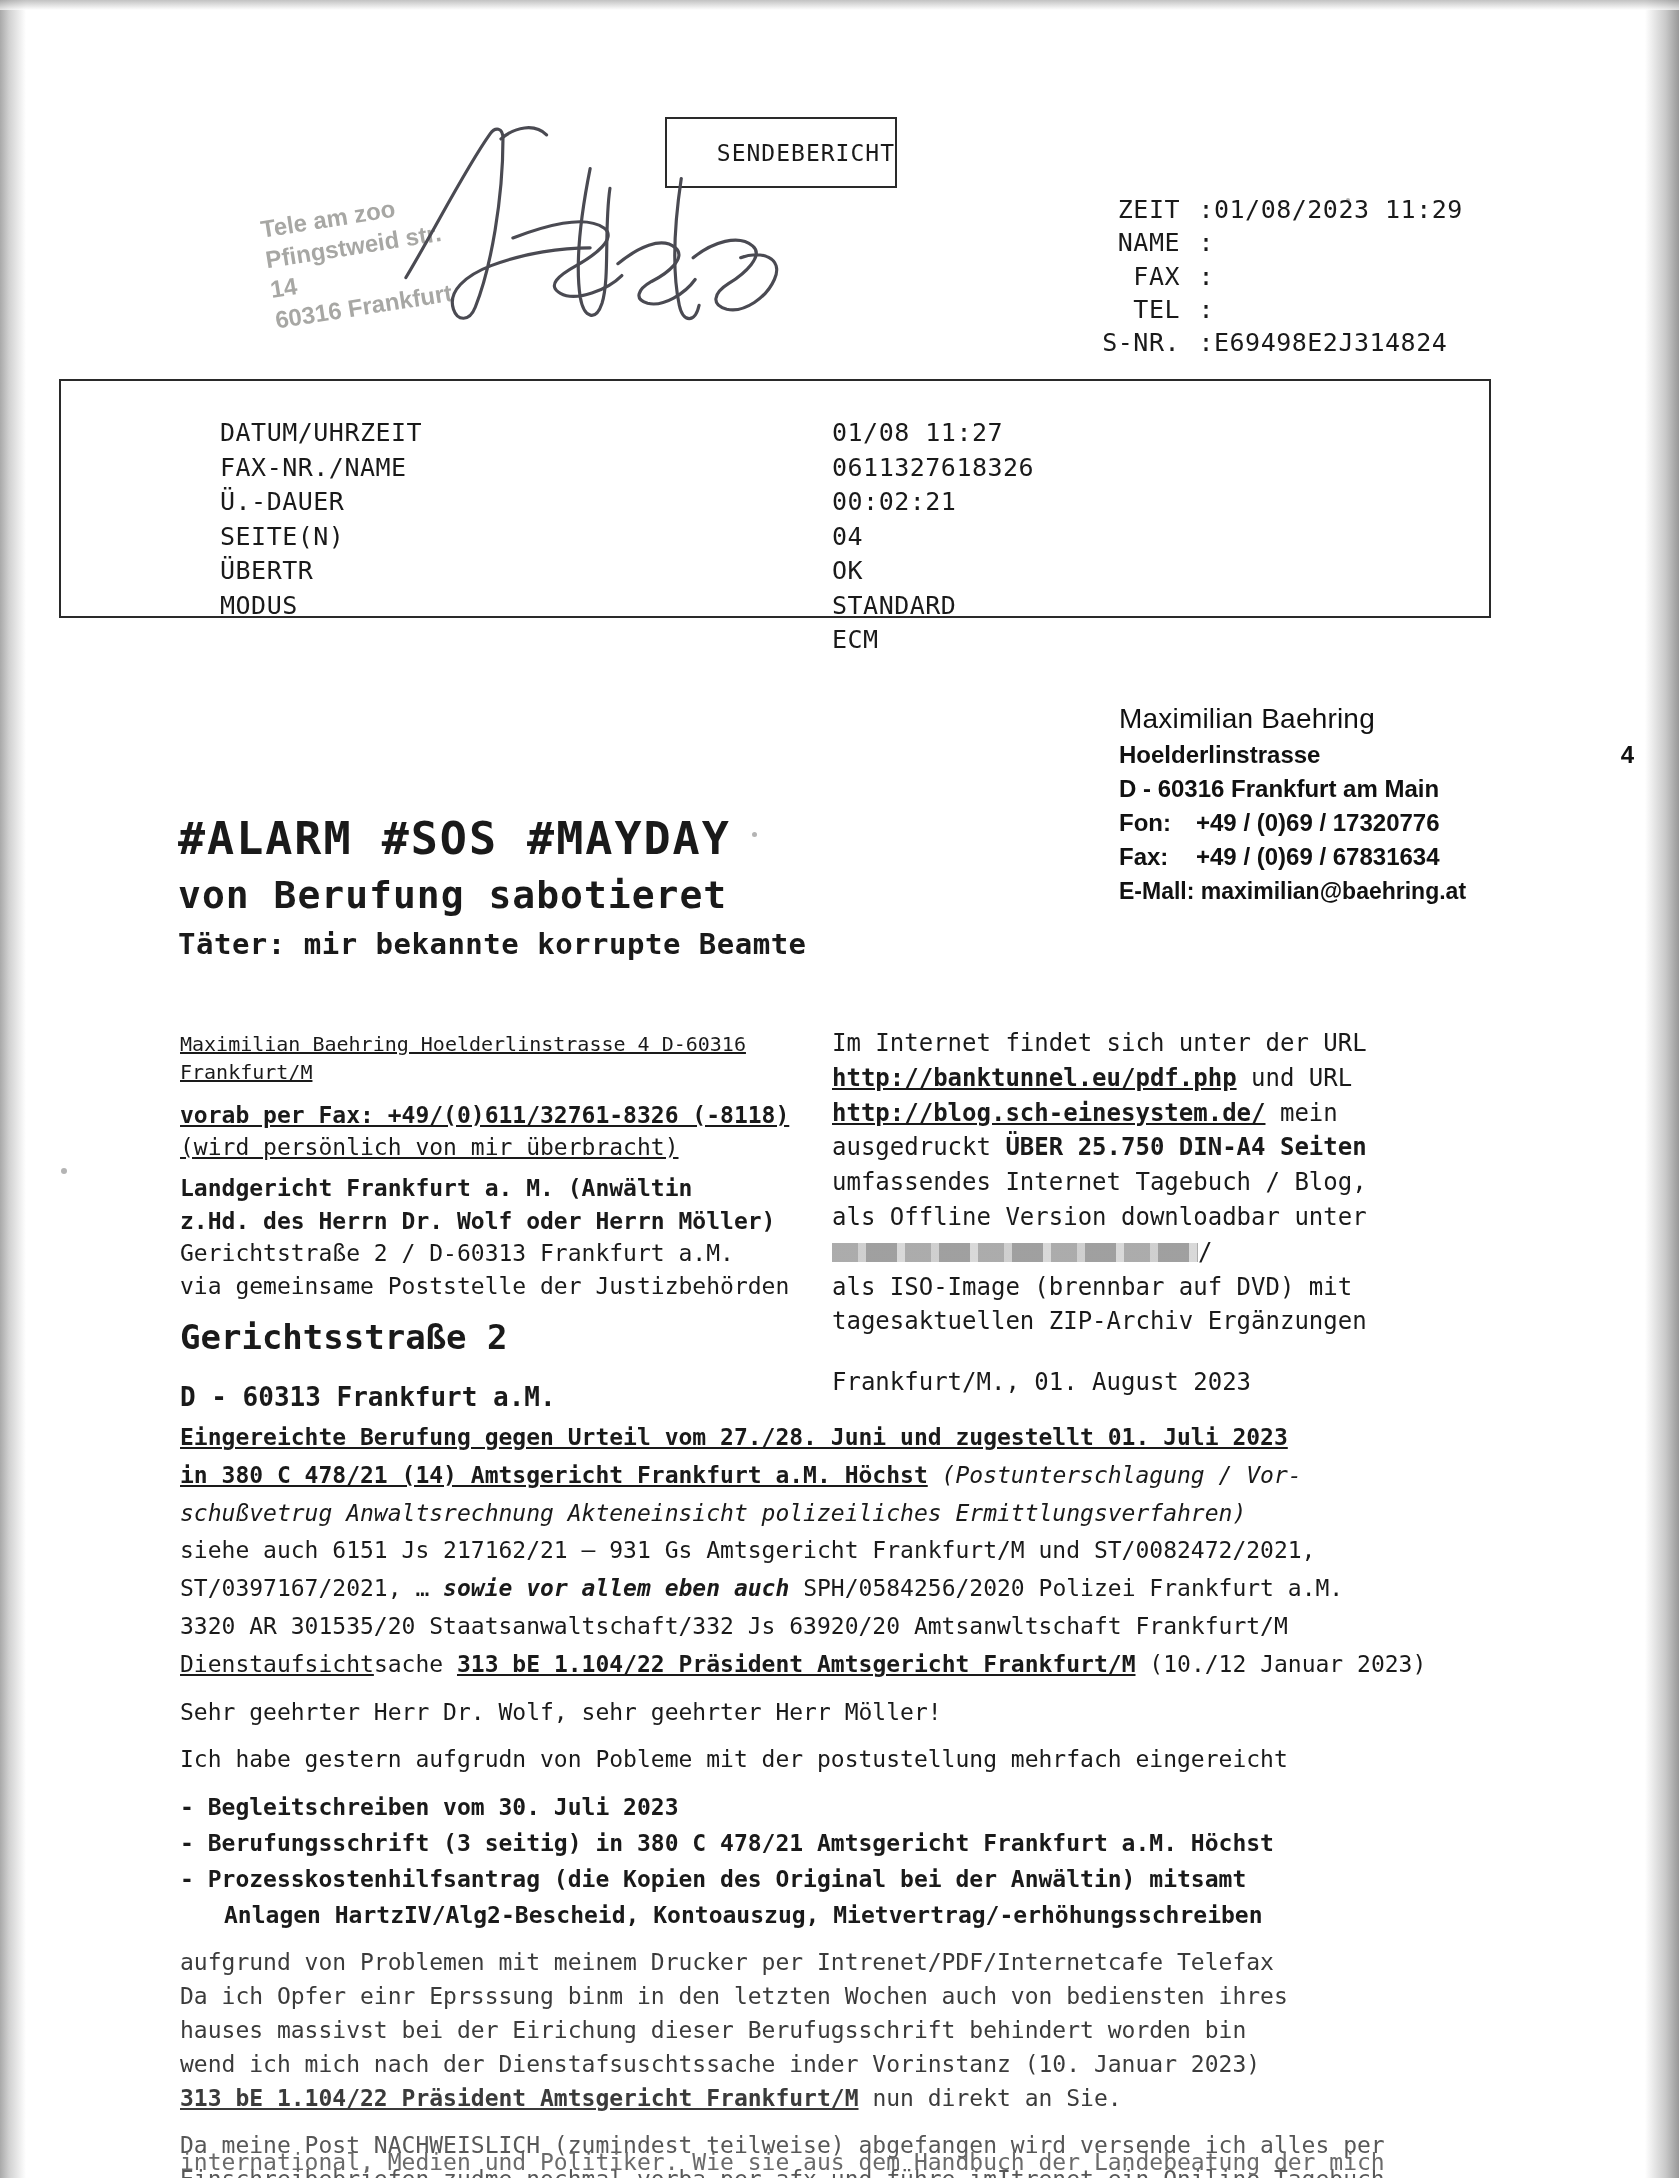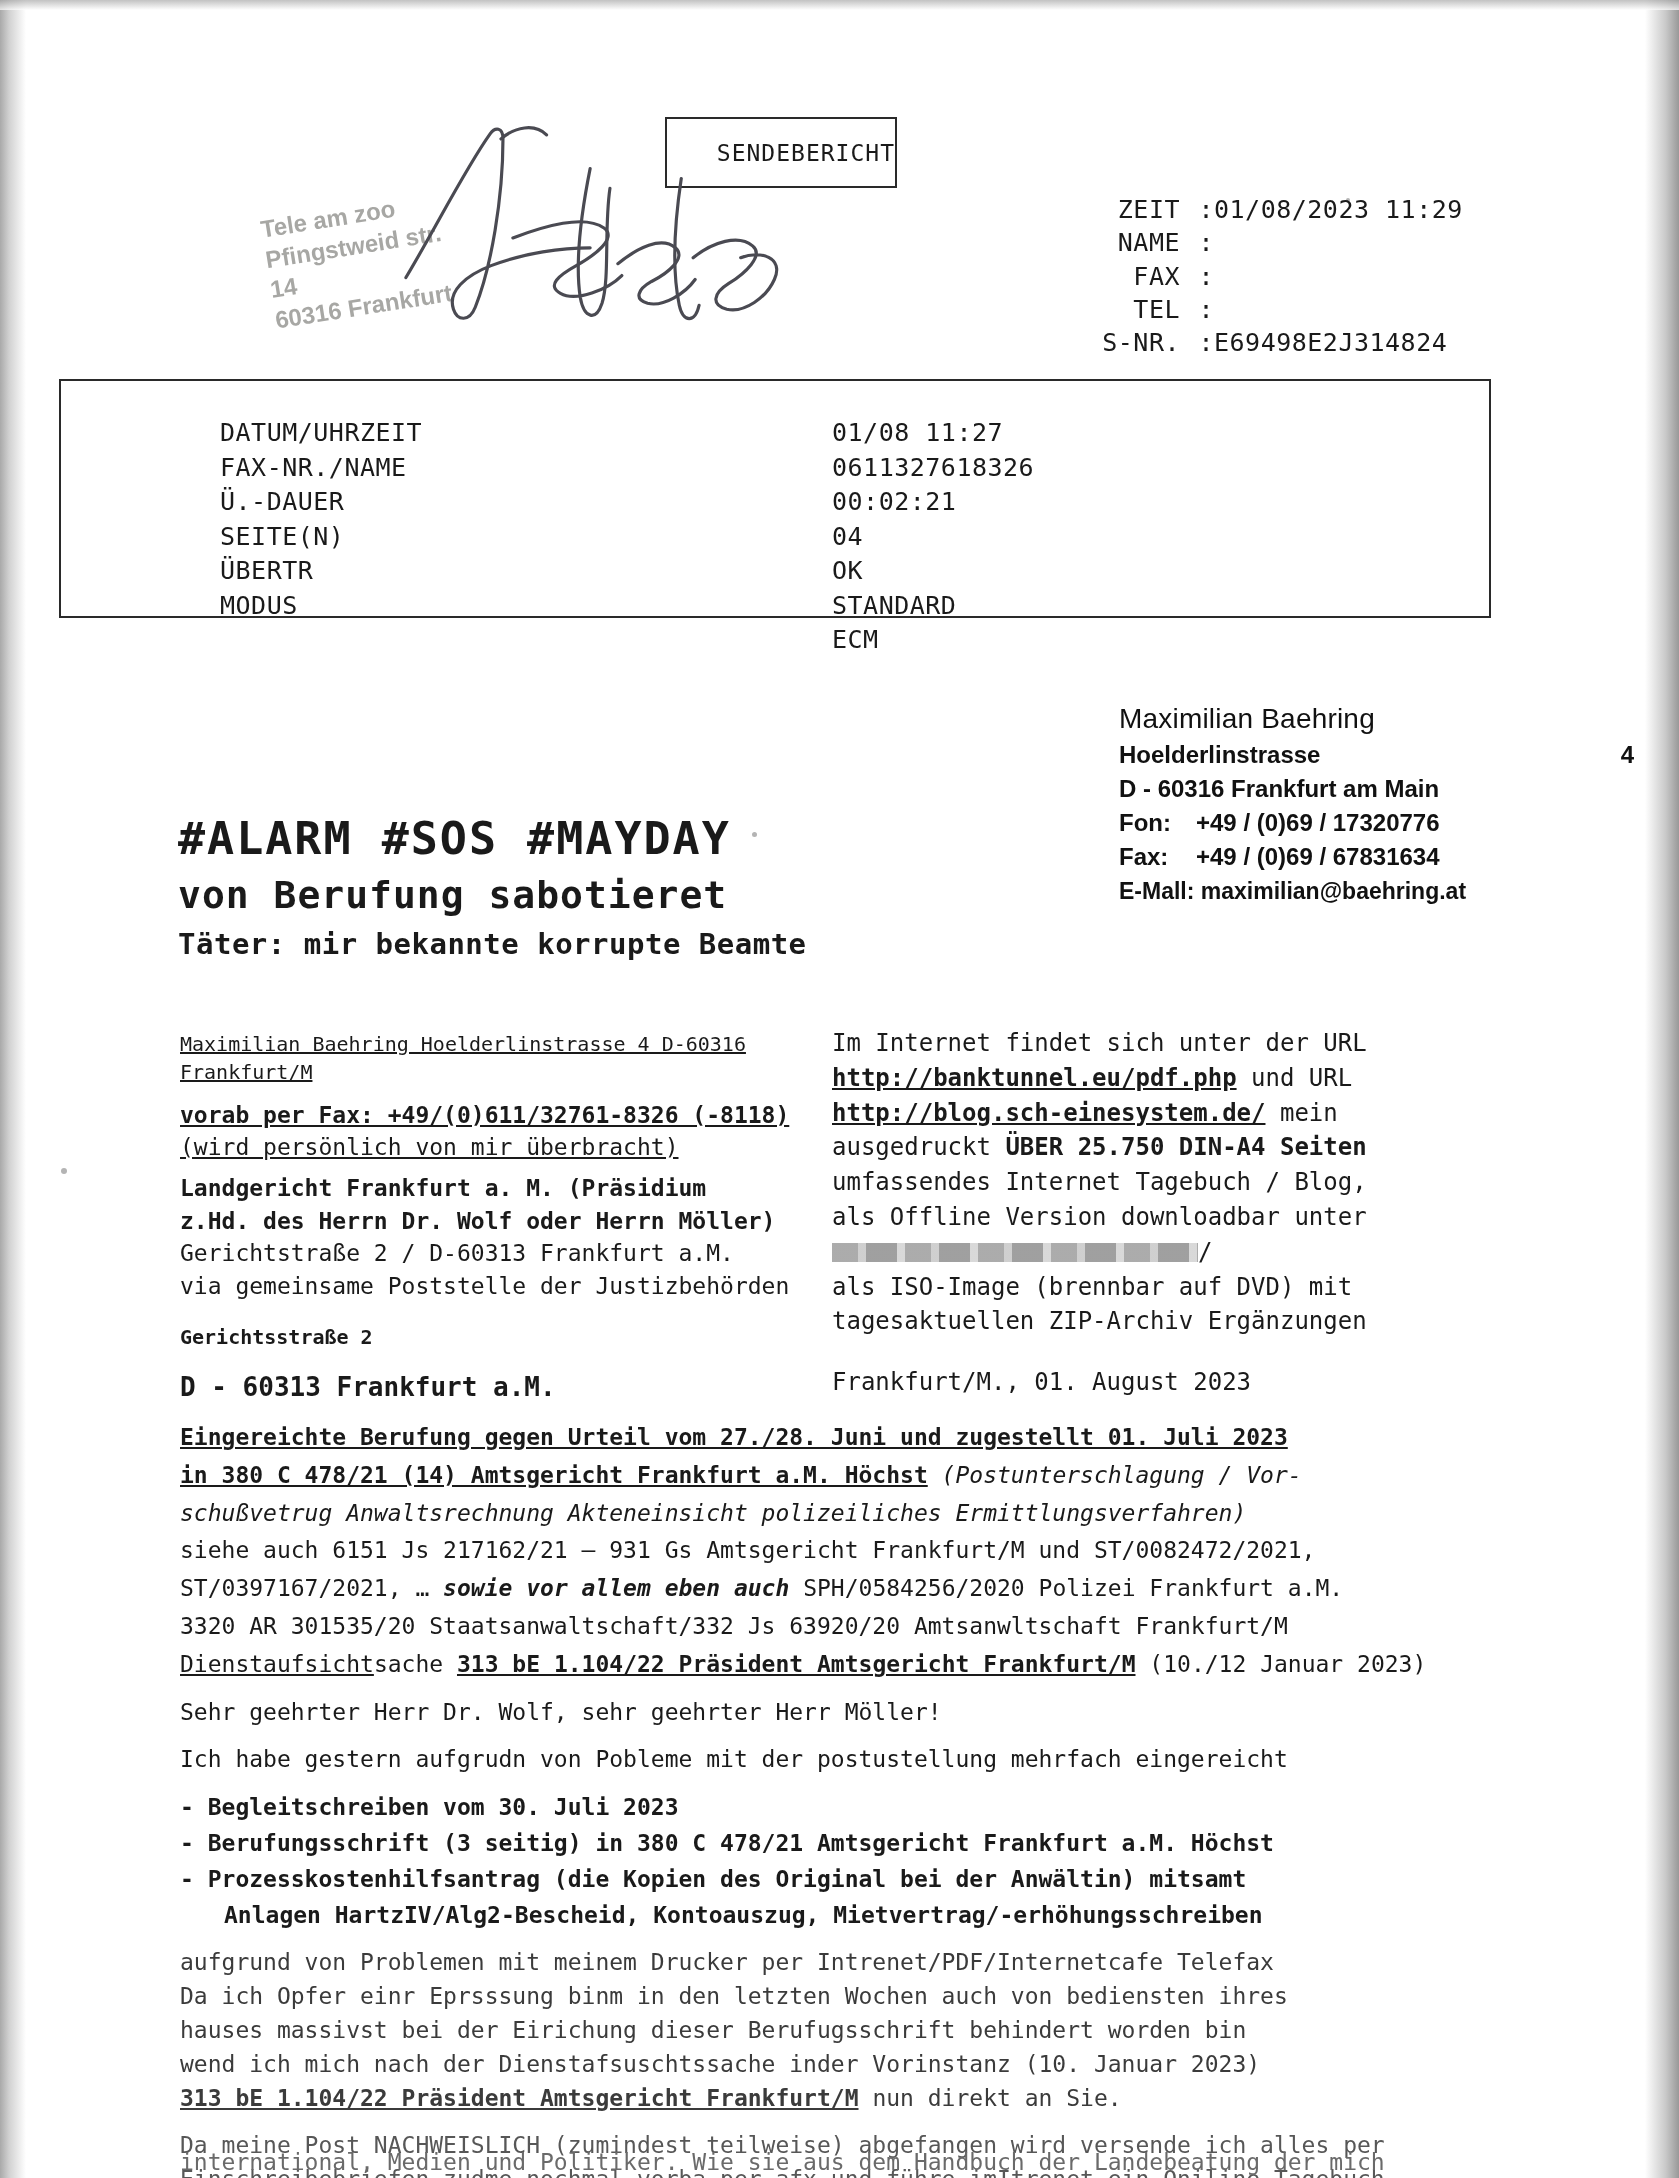--- a/index.html
+++ b/index.html
@@ -148,21 +148,21 @@
     position: absolute;
     left: 832px; top: 1026px;
     width: 693px;
     font-size: 24px;
     line-height: 1.45;
   }
   .u { text-decoration: underline; }
   .b { font-weight: 700; }
   .i { font-style: italic; }
   .sender-line { font-size: 20px; text-decoration: underline; }
-  .addr-big { font-size: 20px; font-weight: 700; margin-top: 20px; }
+  .addr-big { font-size: 34px; font-weight: 700; margin-top: 10px; }
   .addr-big2 { font-size: 26px; font-weight: 700; margin-top: 18px; }
   .redacted {
     display: inline-block;
     width: 366px; height: 19px;
     background: repeating-linear-gradient(90deg,#9d9d9d 0 26px,#c7c7c7 26px 34px,#8f8f8f 34px 65px,#d2d2d2 65px 73px);
     vertical-align: -2px;
     opacity: .85;
   }
 
   
@@ -298,21 +298,21 @@
     <div class="h3">von Berufung sabotieret</div>
     <div class="h4">Täter: mir bekannte korrupte Beamte</div>
   </div>
 
   <div class="col-left">
     <div class="sender-line">Maximilian Baehring Hoelderlinstrasse 4 D-60316 Frankfurt/M</div>
     <div style="height:12px"></div>
     <div class="b u">vorab per Fax: +49/(0)611/32761-8326 (-8118)</div>
     <div class="u">(wird persönlich von mir überbracht)</div>
     <div style="height:8px"></div>
-    <div class="b">Landgericht Frankfurt a. M. (Präsidium</div>
+    <div class="b">Landgericht Frankfurt a. M. (Anwältin</div>
     <div class="b">z.Hd. des Herrn Dr. Wolf oder Herrn Möller)</div>
     <div>Gerichtstraße 2 / D-60313 Frankfurt a.M.</div>
     <div>via gemeinsame Poststelle der Justizbehörden</div>
     <div class="addr-big">Gerichtsstraße 2</div>
     <div class="addr-big2">D - 60313 Frankfurt a.M.</div>
   </div>
 
   <div class="col-right">
     <div>Im Internet findet sich unter der URL</div>
     <div>

